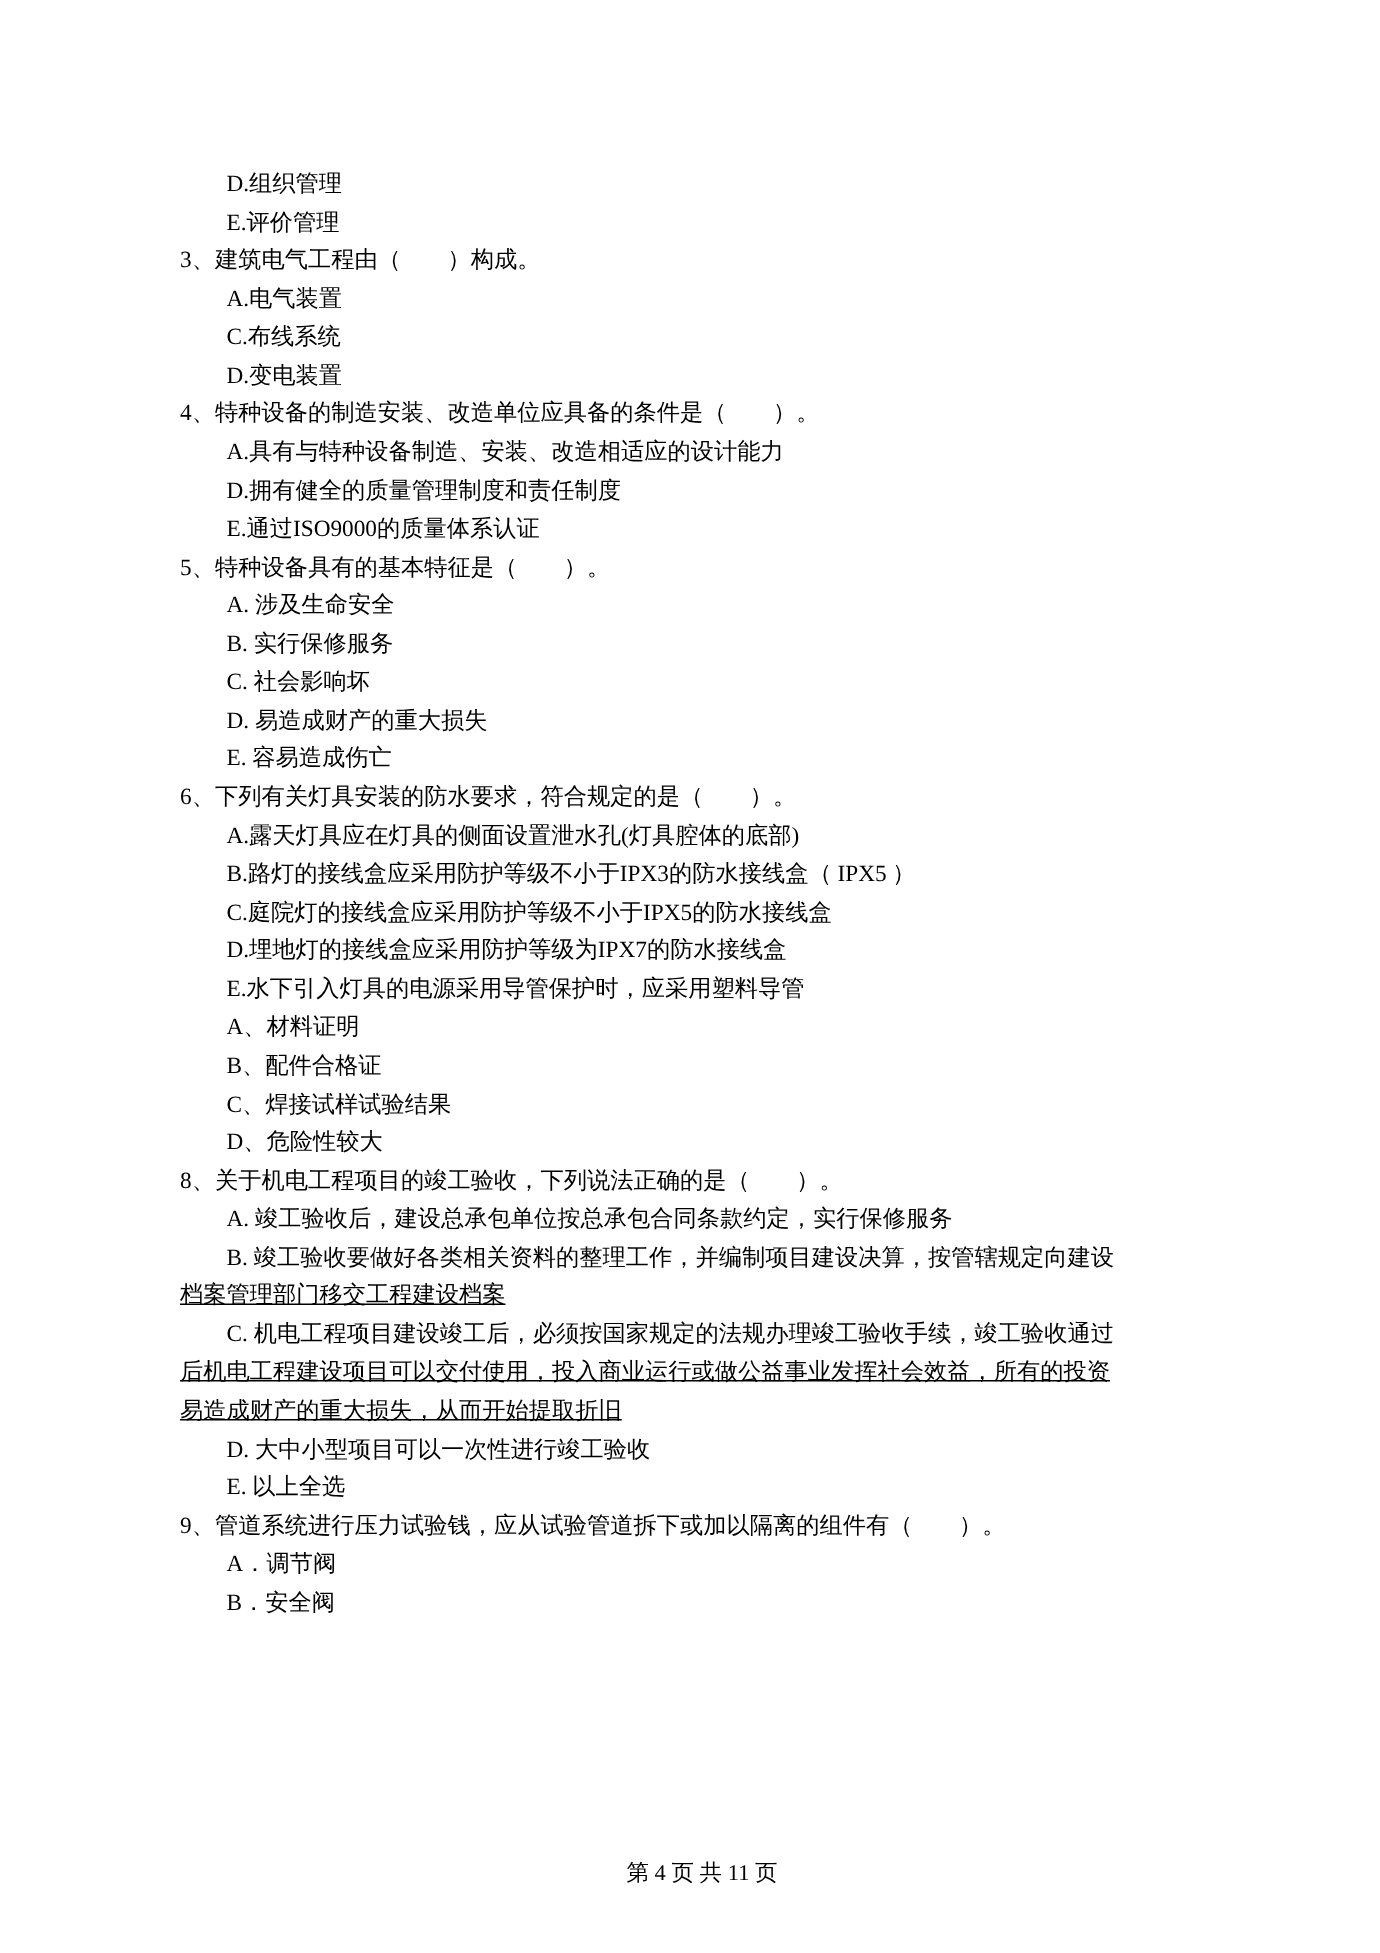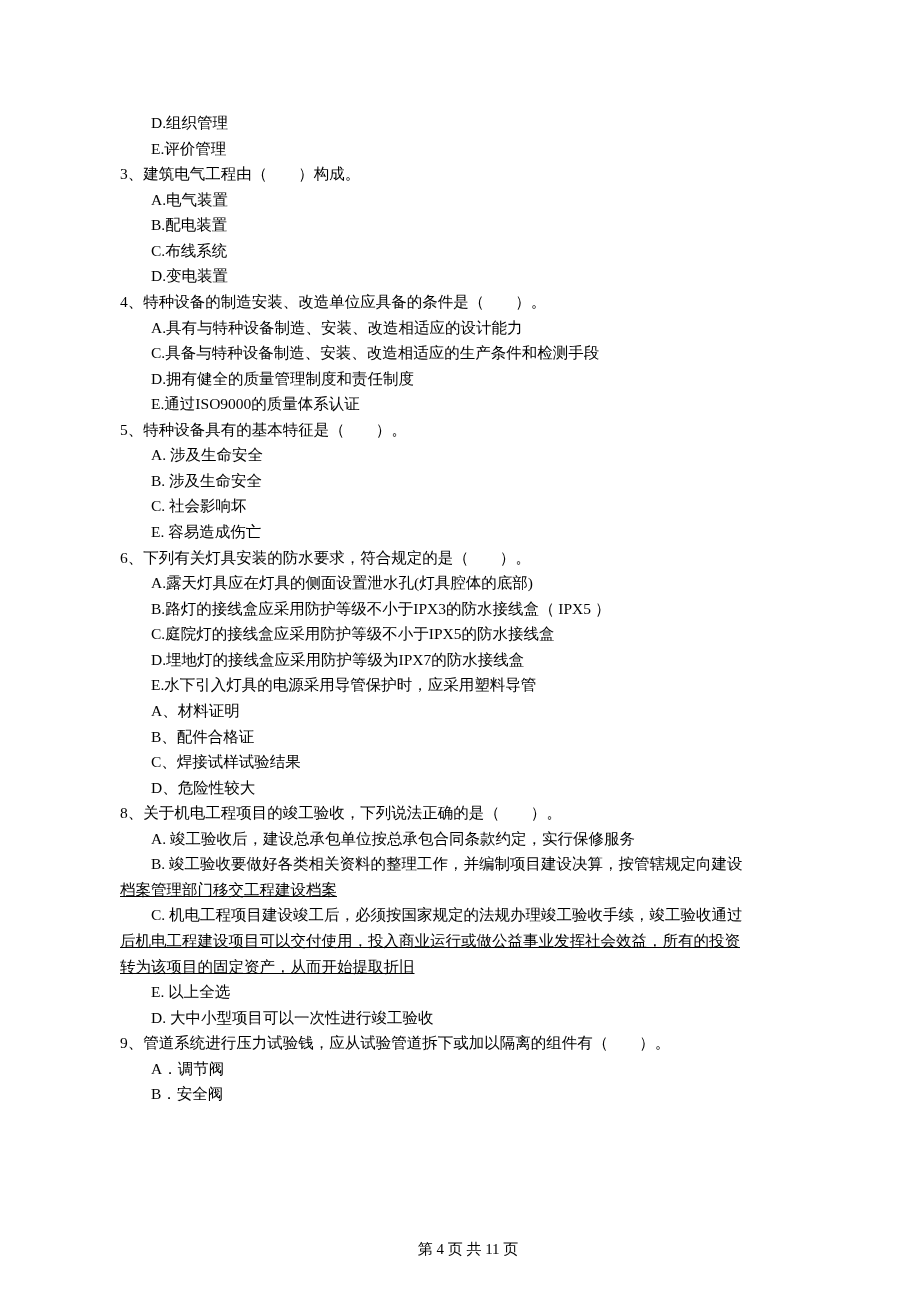--- a/index.html
+++ b/index.html
@@ -47,56 +47,55 @@
 </head>
 <body>
 
 <div class="page">
 
   <div class="line opt">D.组织管理</div>
   <div class="line opt">E.评价管理</div>
 
   <div class="line q">3、建筑电气工程由（　　）构成。</div>
   <div class="line opt">A.电气装置</div>
-  <div class="line opt">B.配电装置</div>
   <div class="line opt">C.布线系统</div>
   <div class="line opt">D.变电装置</div>
 
   <div class="line q">4、特种设备的制造安装、改造单位应具备的条件是（　　）。</div>
   <div class="line opt">A.具有与特种设备制造、安装、改造相适应的设计能力</div>
-  <div class="line opt">C.具备与特种设备制造、安装、改造相适应的生产条件和检测手段</div>
   <div class="line opt">D.拥有健全的质量管理制度和责任制度</div>
   <div class="line opt">E.通过ISO9000的质量体系认证</div>
 
   <div class="line q">5、特种设备具有的基本特征是（　　）。</div>
   <div class="line opt">A. 涉及生命安全</div>
-  <div class="line opt">B. 涉及生命安全</div>
+  <div class="line opt">B. 实行保修服务</div>
   <div class="line opt">C. 社会影响坏</div>
+  <div class="line opt">D. 易造成财产的重大损失</div>
   <div class="line opt">E. 容易造成伤亡</div>
 
   <div class="line q">6、下列有关灯具安装的防水要求，符合规定的是（　　）。</div>
   <div class="line opt">A.露天灯具应在灯具的侧面设置泄水孔(灯具腔体的底部)</div>
   <div class="line opt">B.路灯的接线盒应采用防护等级不小于IPX3的防水接线盒（ IPX5 ）</div>
   <div class="line opt">C.庭院灯的接线盒应采用防护等级不小于IPX5的防水接线盒</div>
   <div class="line opt">D.埋地灯的接线盒应采用防护等级为IPX7的防水接线盒</div>
   <div class="line opt">E.水下引入灯具的电源采用导管保护时，应采用塑料导管</div>
 
   <div class="line opt">A、材料证明</div>
   <div class="line opt">B、配件合格证</div>
   <div class="line opt">C、焊接试样试验结果</div>
   <div class="line opt">D、危险性较大</div>
 
   <div class="line q">8、关于机电工程项目的竣工验收，下列说法正确的是（　　）。</div>
   <div class="line opt">A. 竣工验收后，建设总承包单位按总承包合同条款约定，实行保修服务</div>
   <div class="line opt">B. 竣工验收要做好各类相关资料的整理工作，并编制项目建设决算，按管辖规定向建设</div>
   <div class="line continuation">档案管理部门移交工程建设档案</div>
   <div class="line opt">C. 机电工程项目建设竣工后，必须按国家规定的法规办理竣工验收手续，竣工验收通过</div>
   <div class="line continuation">后机电工程建设项目可以交付使用，投入商业运行或做公益事业发挥社会效益，所有的投资</div>
-  <div class="line continuation">转为该项目的固定资产，从而开始提取折旧</div>
+  <div class="line continuation">易造成财产的重大损失，从而开始提取折旧</div>
+  <div class="line opt">D. 大中小型项目可以一次性进行竣工验收</div>
   <div class="line opt">E. 以上全选</div>
-  <div class="line opt">D. 大中小型项目可以一次性进行竣工验收</div>
 
   <div class="line q">9、管道系统进行压力试验钱，应从试验管道拆下或加以隔离的组件有（　　）。</div>
   <div class="line opt">A．调节阀</div>
   <div class="line opt">B．安全阀</div>
 
   <div class="footer">第 4 页 共 11 页</div>
 </div>
 
 </body></html>

